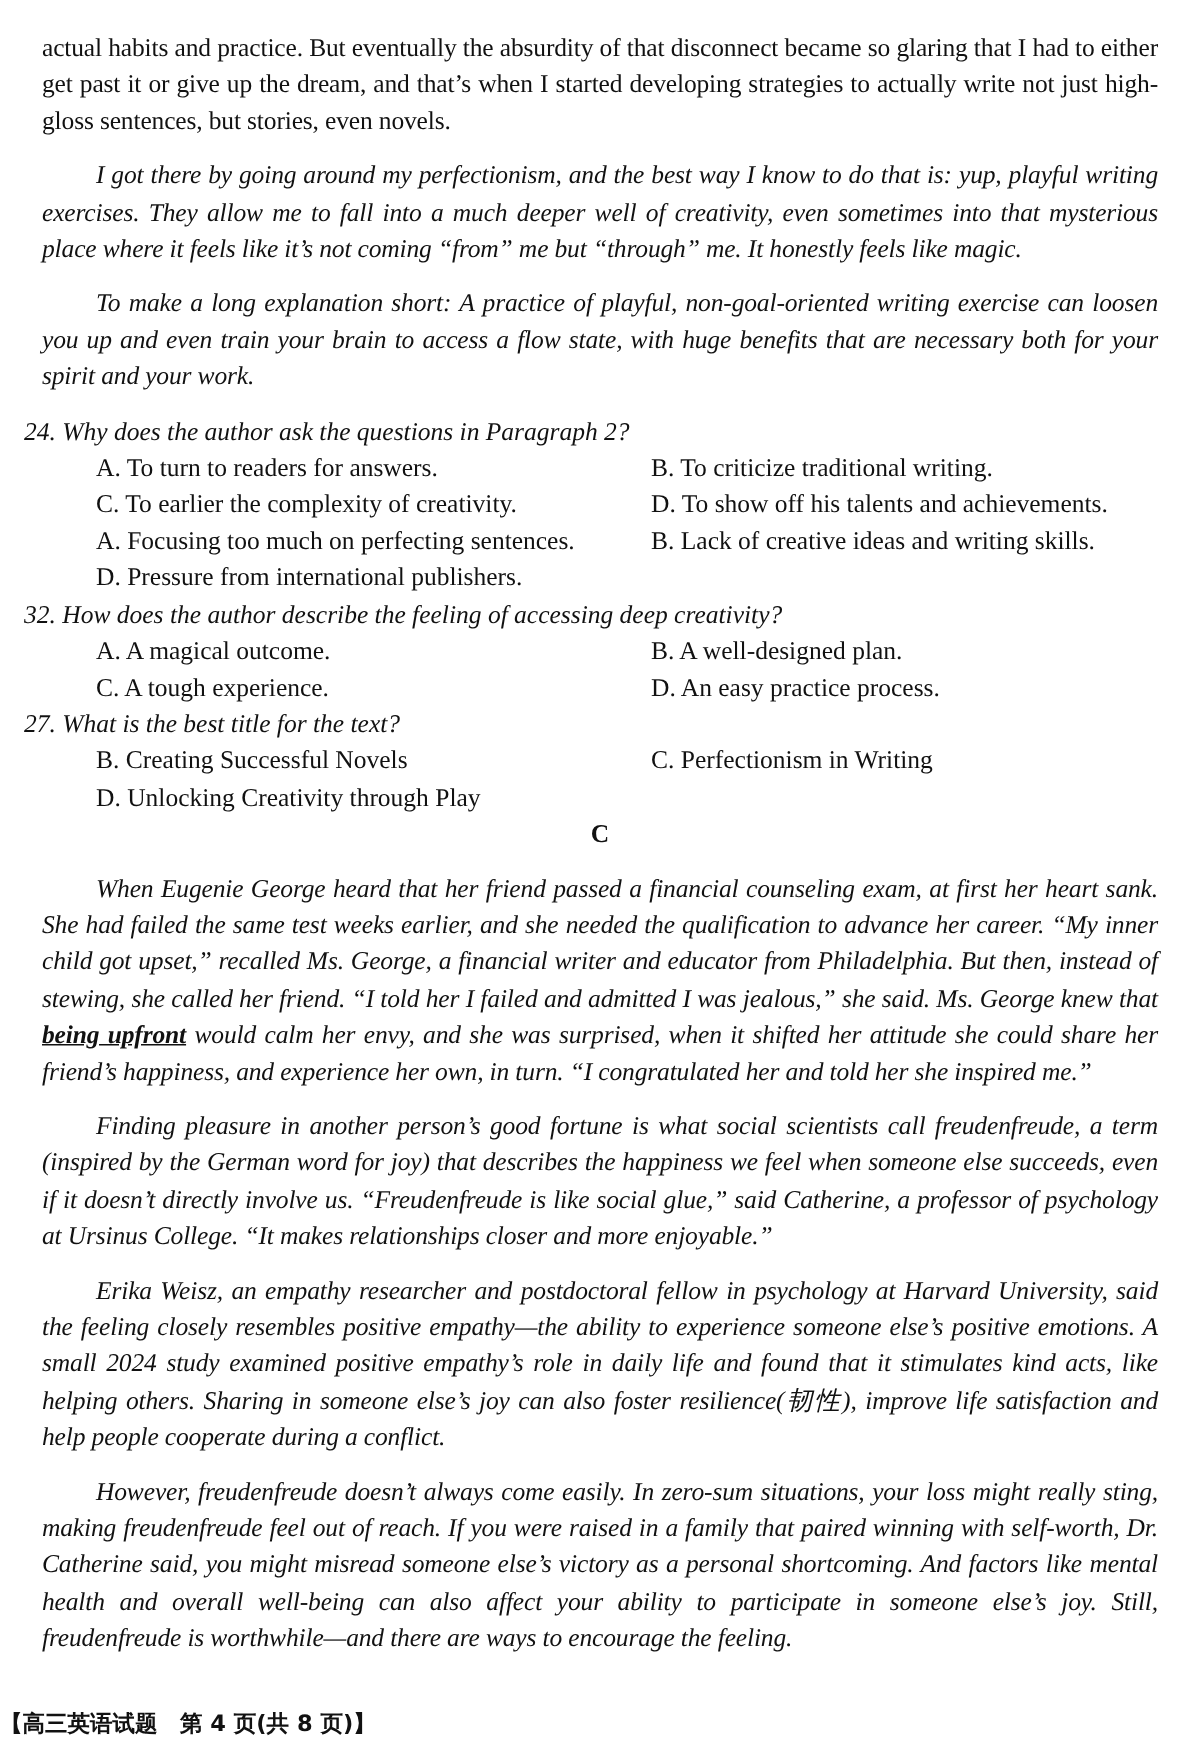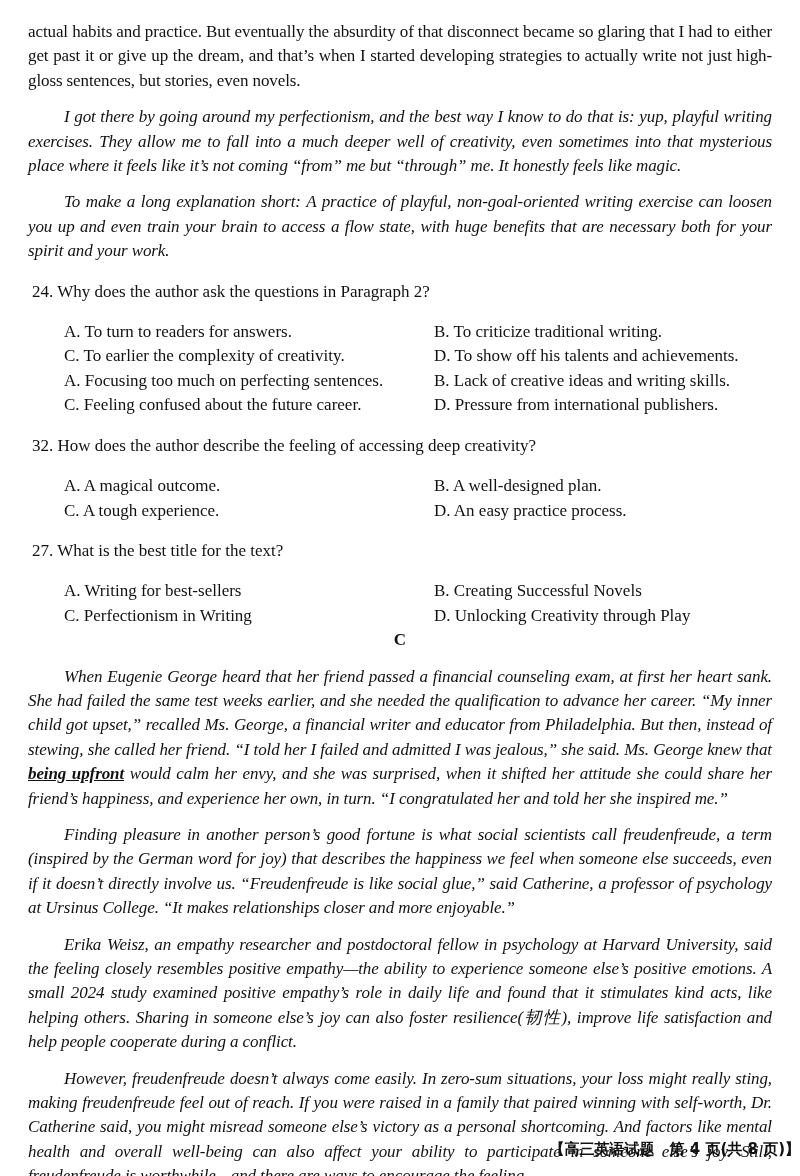--- a/index.html
+++ b/index.html
@@ -7,27 +7,27 @@
     width: 800px; height: 1176px; overflow: hidden; position: relative;
     font-family: "Liberation Serif", "DejaVu Serif", serif;
     color: #111111;
   }
   .page { position: absolute; left: 16px; top: 8px; width: 768px; }
   .p {
     font-size: 17px; line-height: 24.4px; text-align: justify;
     text-align-last: left; margin: 12px; letter-spacing: -0.1px;
   }
   .indent { text-indent: 36px; font-style: italic; }
-  .q { font-size: 17px; line-height: 24.4px; margin: 16px; }
+  .q { font-size: 17px; line-height: 24.4px; margin: 0; font-style: italic; }
   .opts { display: grid; grid-template-columns: 370px 400px; margin-left: 48px; }
   .opt { font-size: 17px; line-height: 24.4px; white-space: nowrap; }
   .section { text-align: center; font-weight: bold; font-size: 17px; line-height: 24.4px; margin: 0; }
   .ul { font-weight: bold; text-decoration: underline; }
   .footer {
-    position: absolute; left: 0; width: 800px; top: 1140px; text-align: right;
+    position: absolute; left: 0; width: 800px; top: 1140px; text-align: left;
     font-size: 15px; font-weight: bold; font-family: "DejaVu Sans", sans-serif;
   }
 </style>
 </head>
 <body>
 
 <div class="page">
   <p class="p">actual habits and practice. But eventually the absurdity of that disconnect became so glaring that I had to either get past it or give up the dream, and that’s when I started developing strategies to actually write not just high-gloss sentences, but stories, even novels.</p>
   <p class="p indent">I got there by going around my perfectionism, and the best way I know to do that is: yup, playful writing exercises. They allow me to fall into a much deeper well of creativity, even sometimes into that mysterious place where it feels like it’s not coming “from” me but “through” me. It honestly feels like magic.</p>
   <p class="p indent">To make a long explanation short: A practice of playful, non-goal-oriented writing exercise can loosen you up and even train your brain to access a flow state, with huge benefits that are necessary both for your spirit and your work.</p>
@@ -39,39 +39,37 @@
       <span class="opt">B. To criticize traditional writing.</span>
       <span class="opt">C. To earlier the complexity of creativity.</span>
       <span class="opt">D. To show off his talents and achievements.</span>
     </div>
   </div>
 
   <div>
     <div class="opts">
       <span class="opt">A. Focusing too much on perfecting sentences.</span>
       <span class="opt">B. Lack of creative ideas and writing skills.</span>
-      <span class="opt">C. Feeling confused about the future career.</span>
       <span class="opt">D. Pressure from international publishers.</span>
     </div>
   </div>
 
   <div>
     <p class="q">32. How does the author describe the feeling of accessing deep creativity?</p>
     <div class="opts">
       <span class="opt">A. A magical outcome.</span>
       <span class="opt">B. A well-designed plan.</span>
       <span class="opt">C. A tough experience.</span>
       <span class="opt">D. An easy practice process.</span>
     </div>
   </div>
 
   <div>
     <p class="q">27. What is the best title for the text?</p>
     <div class="opts">
-      <span class="opt">A. Writing for best-sellers</span>
       <span class="opt">B. Creating Successful Novels</span>
       <span class="opt">C. Perfectionism in Writing</span>
       <span class="opt">D. Unlocking Creativity through Play</span>
     </div>
   </div>
 
   <p class="section">C</p>
 
   <p class="p indent"><span>When Eugenie George heard that her friend passed a financial counseling exam, at first her heart sank. She had failed the same test weeks earlier, and she needed the qualification to advance her career. “My inner child got upset,” recalled Ms. George, a financial writer and educator from Philadelphia. But then, instead of stewing, she called her friend. “I told her I failed and admitted I was jealous,” she said. Ms. George knew that </span><span class="ul">being upfront</span><span> would calm her envy, and she was surprised, when it shifted her attitude she could share her friend’s happiness, and experience her own, in turn. “I congratulated her and told her she inspired me.”</span></p>
   <p class="p indent">Finding pleasure in another person’s good fortune is what social scientists call freudenfreude, a term (inspired by the German word for joy) that describes the happiness we feel when someone else succeeds, even if it doesn’t directly involve us. “Freudenfreude is like social glue,” said Catherine, a professor of psychology at Ursinus College. “It makes relationships closer and more enjoyable.”</p>

